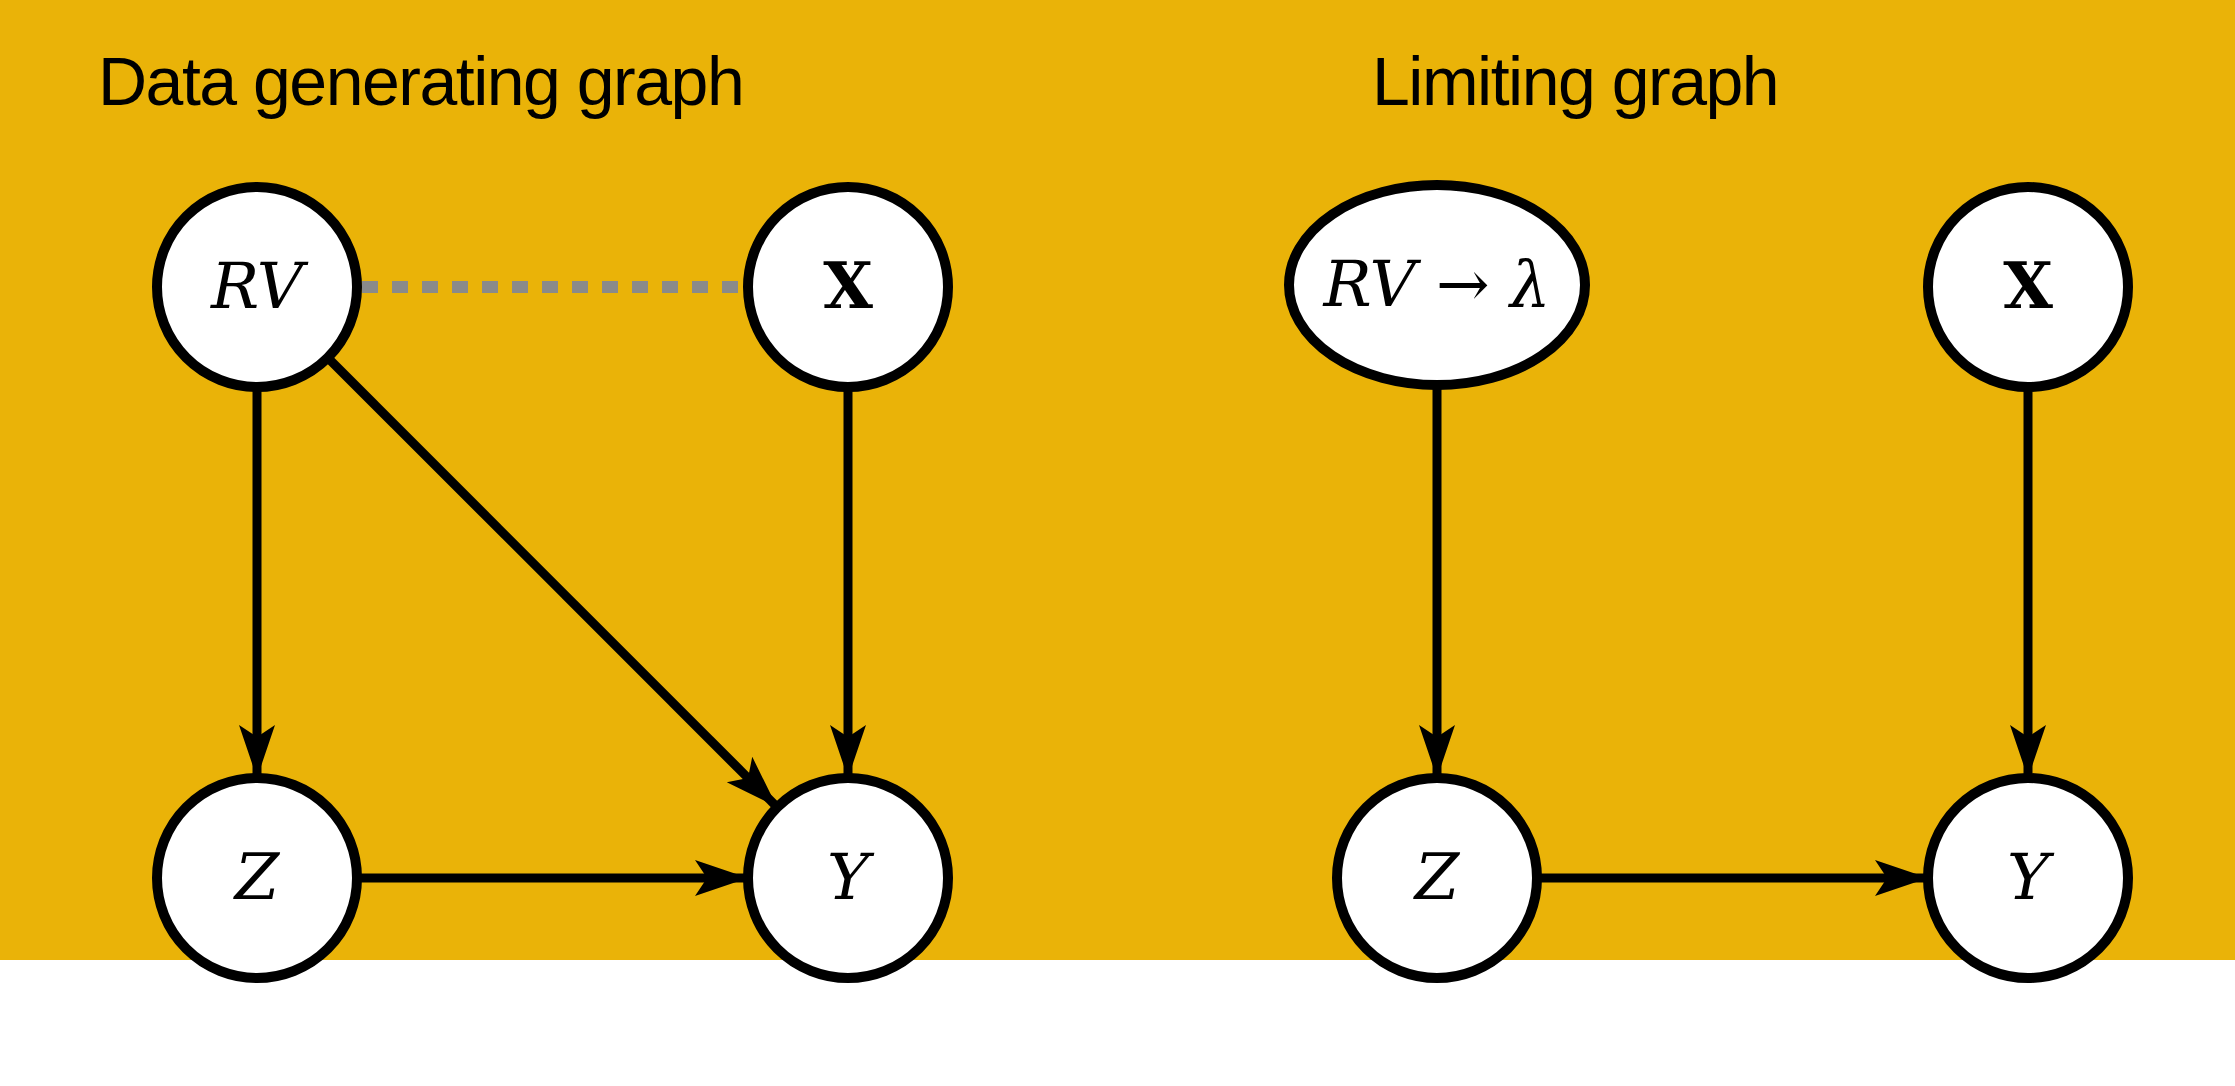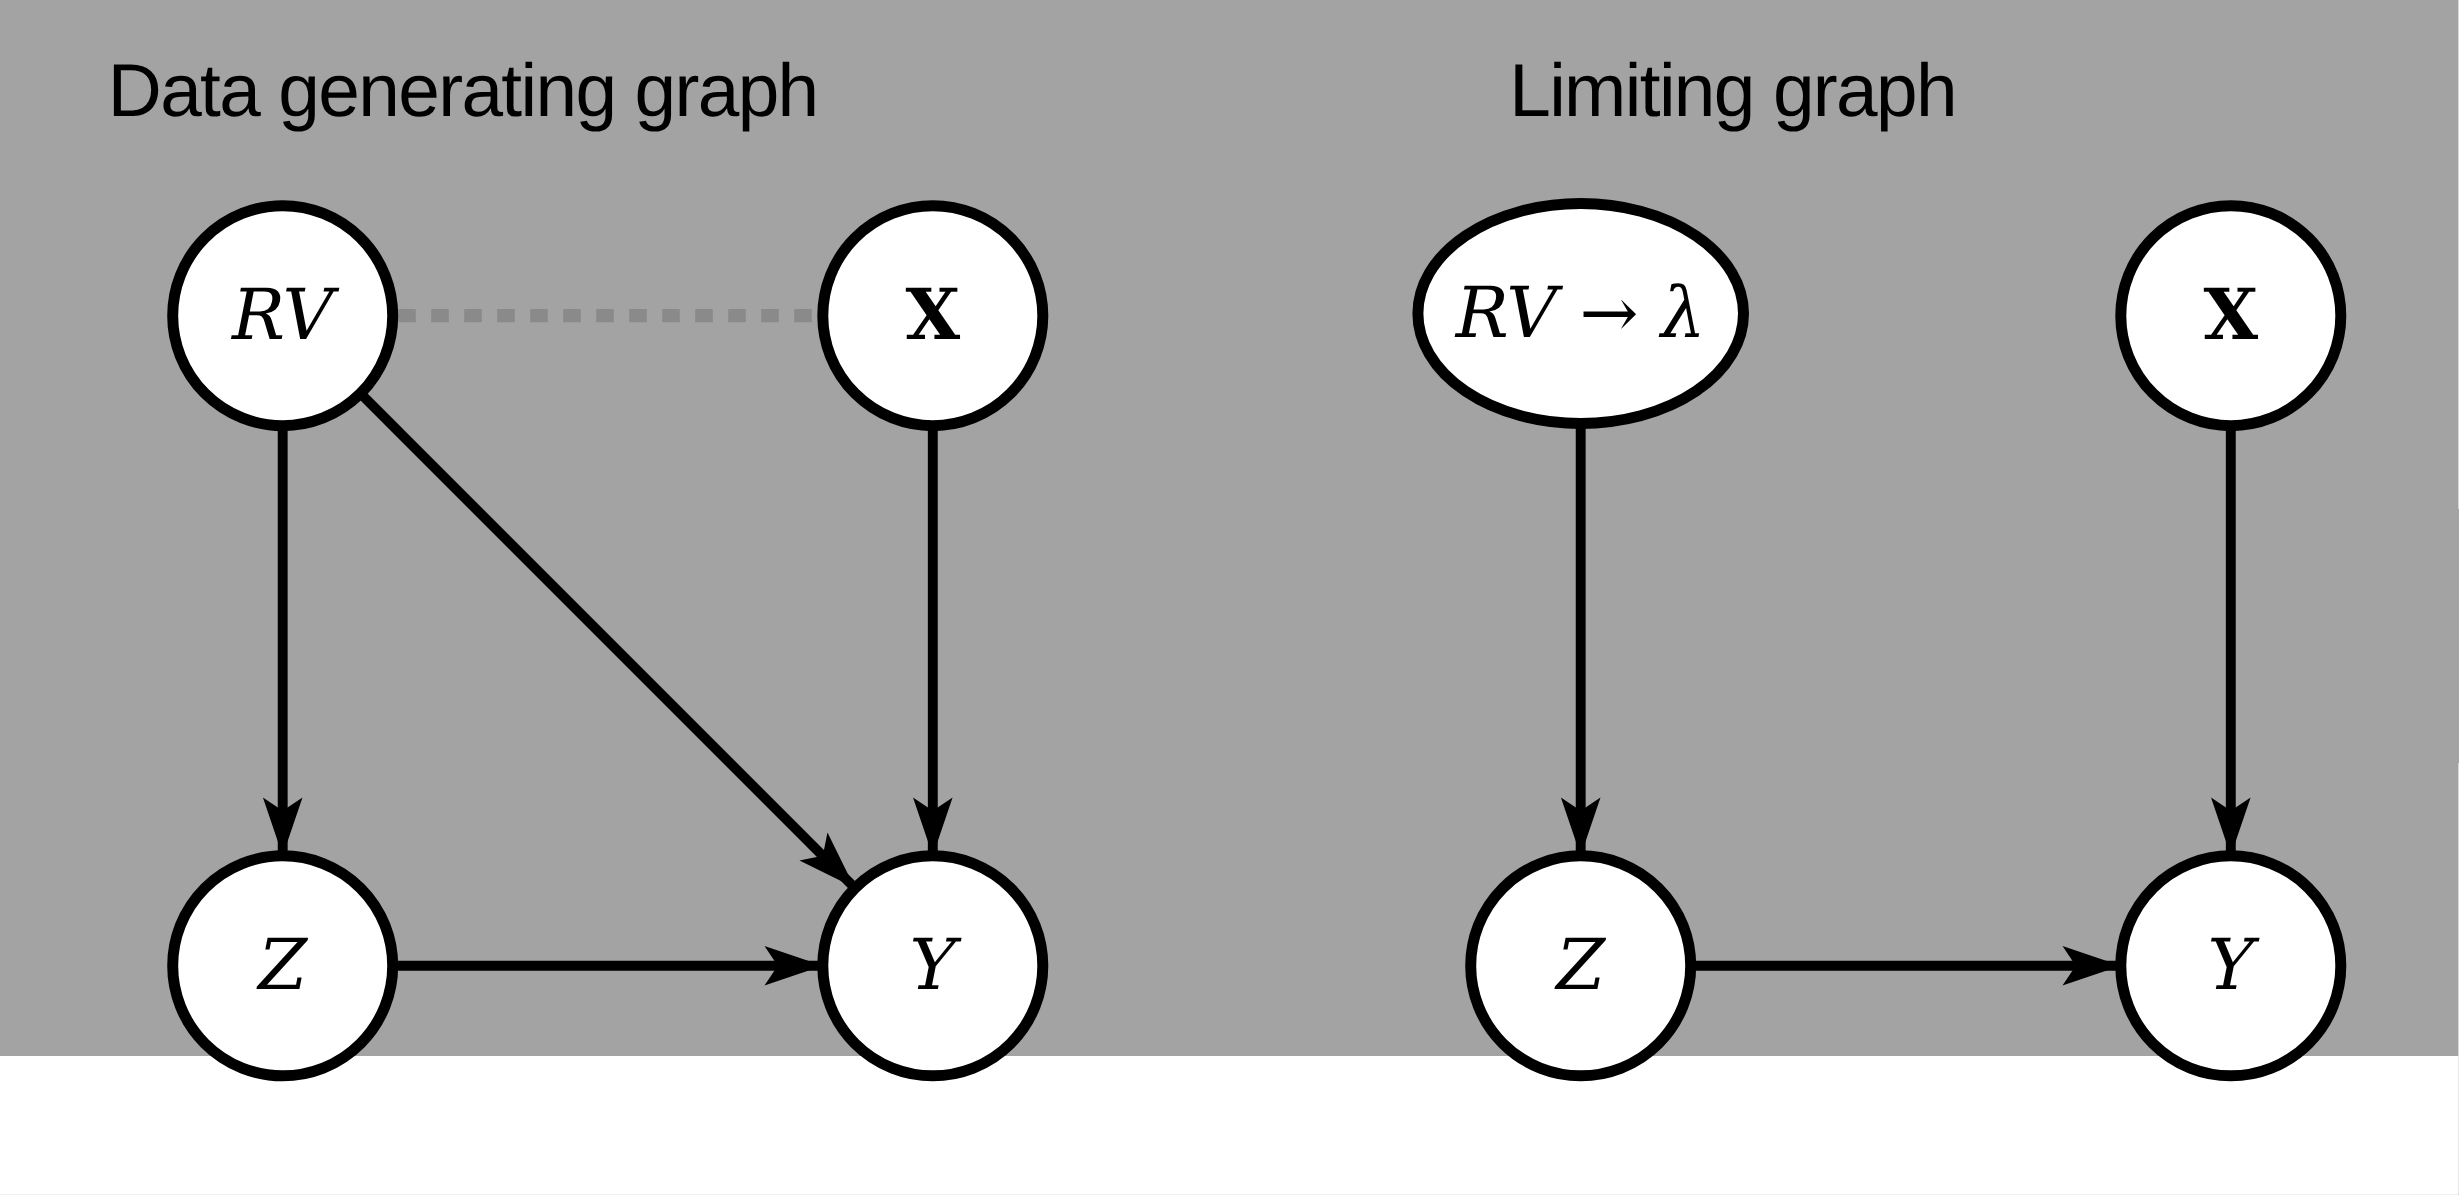--- a/index.html
+++ b/index.html
@@ -7,21 +7,21 @@
     padding: 0;
     background: #ffffff;
     width: 2235px;
     height: 1086px;
     overflow: hidden;
   }
   .canvas {
     position: relative;
     width: 2235px;
     height: 960px;
-    background: #a3a3a3;
+    background: #eab308;
   }
   svg { display: block; }
   .title {
     font-family: "Liberation Sans", "DejaVu Sans", sans-serif;
     font-size: 68px;
     letter-spacing: -1.5px;
     fill: #000000;
   }
   .edge {
     stroke: #000000;

